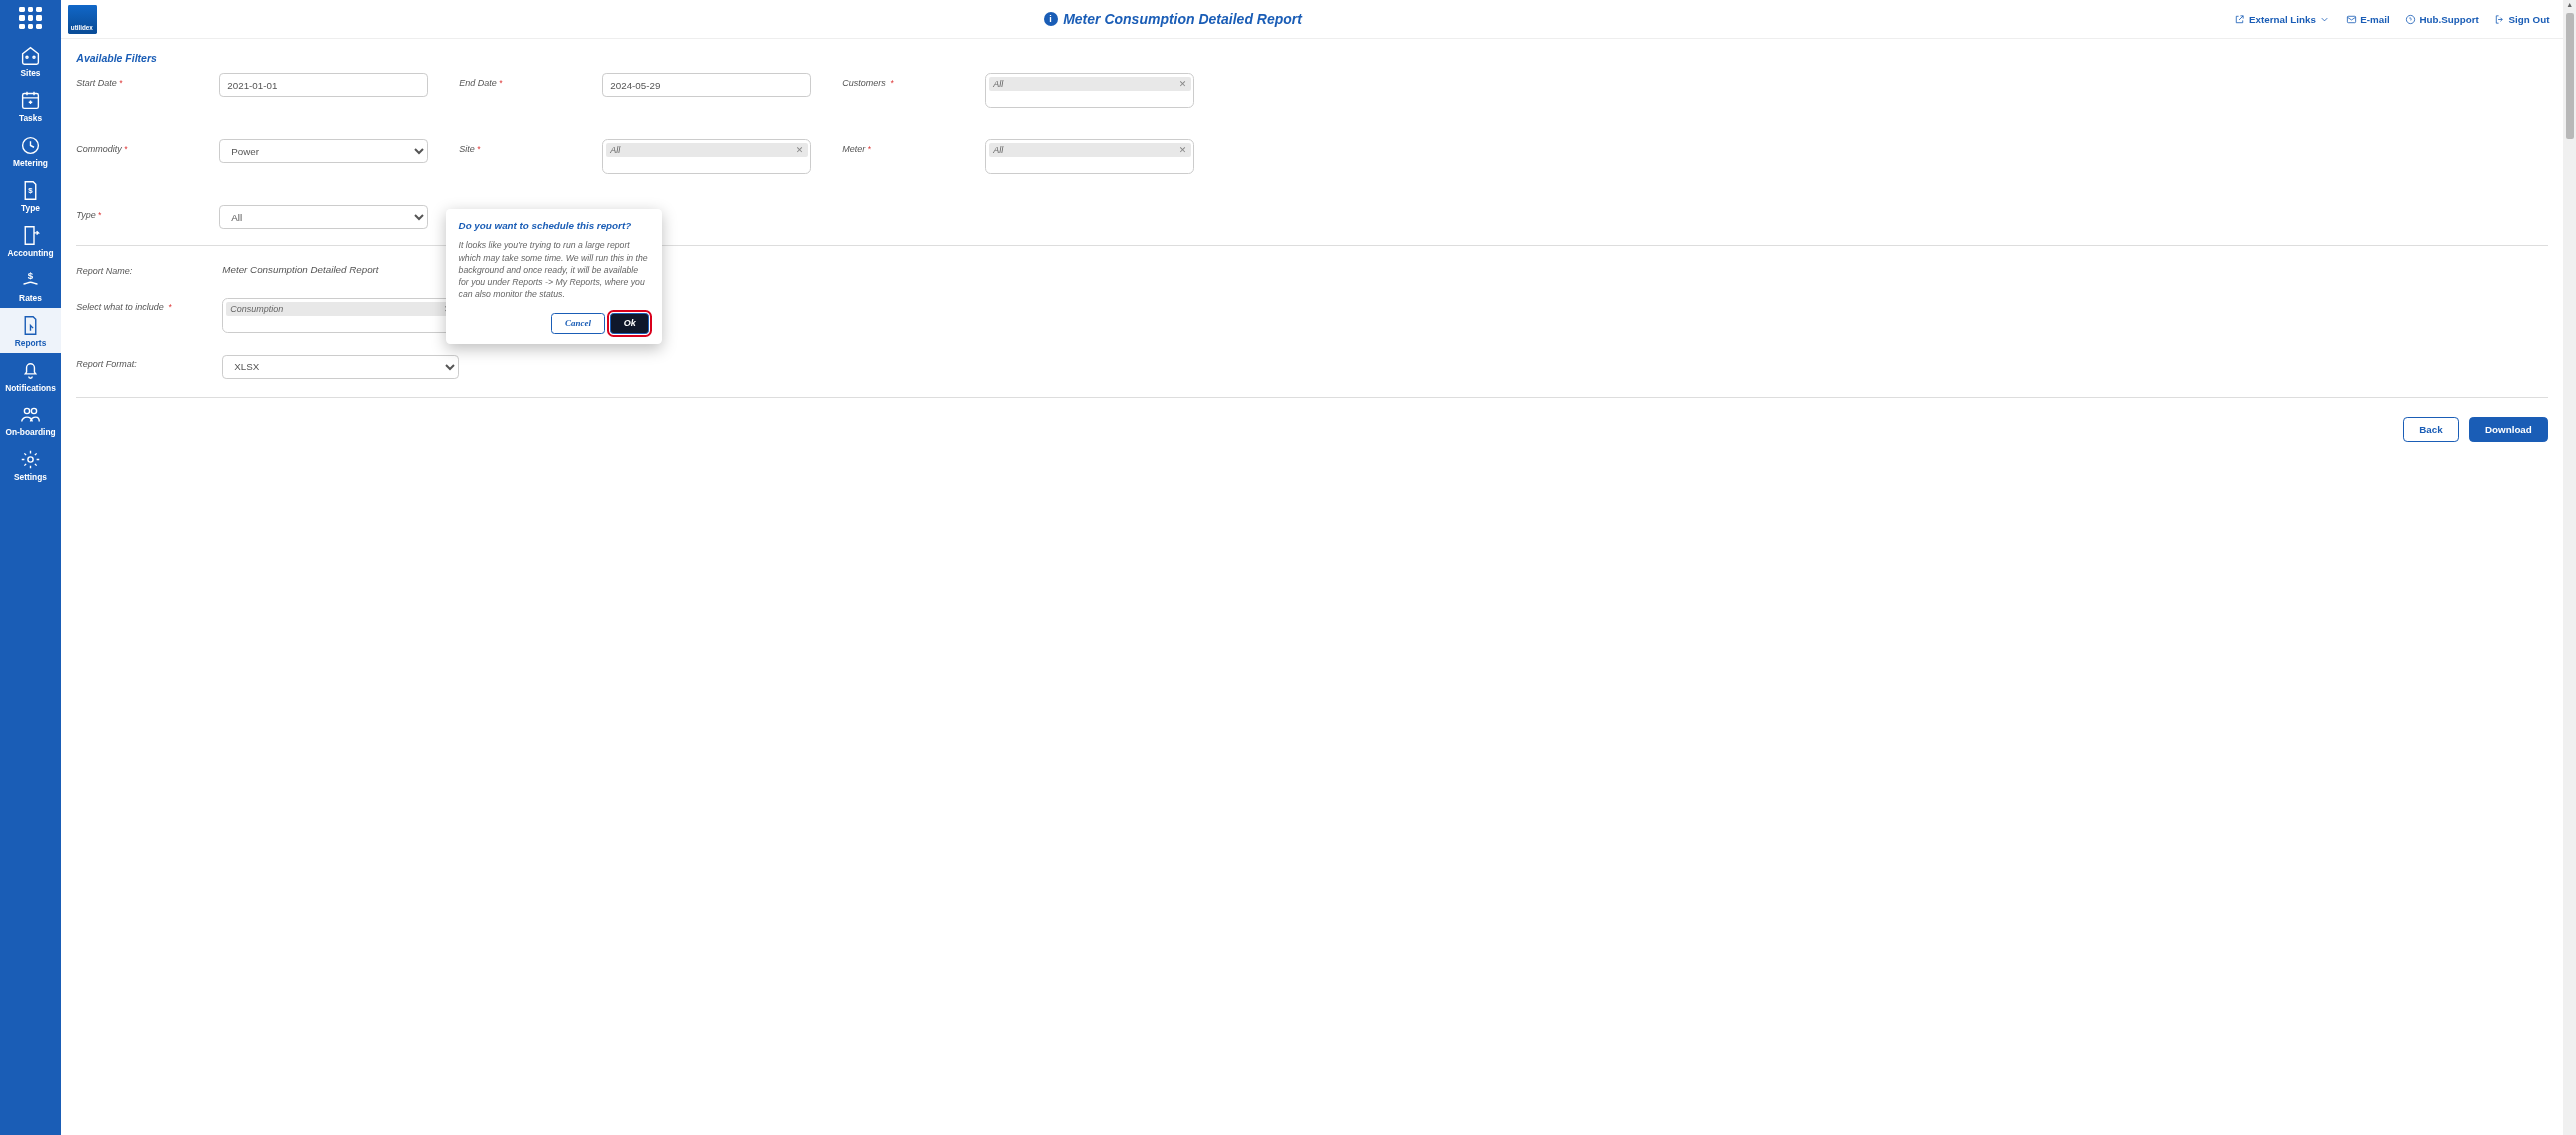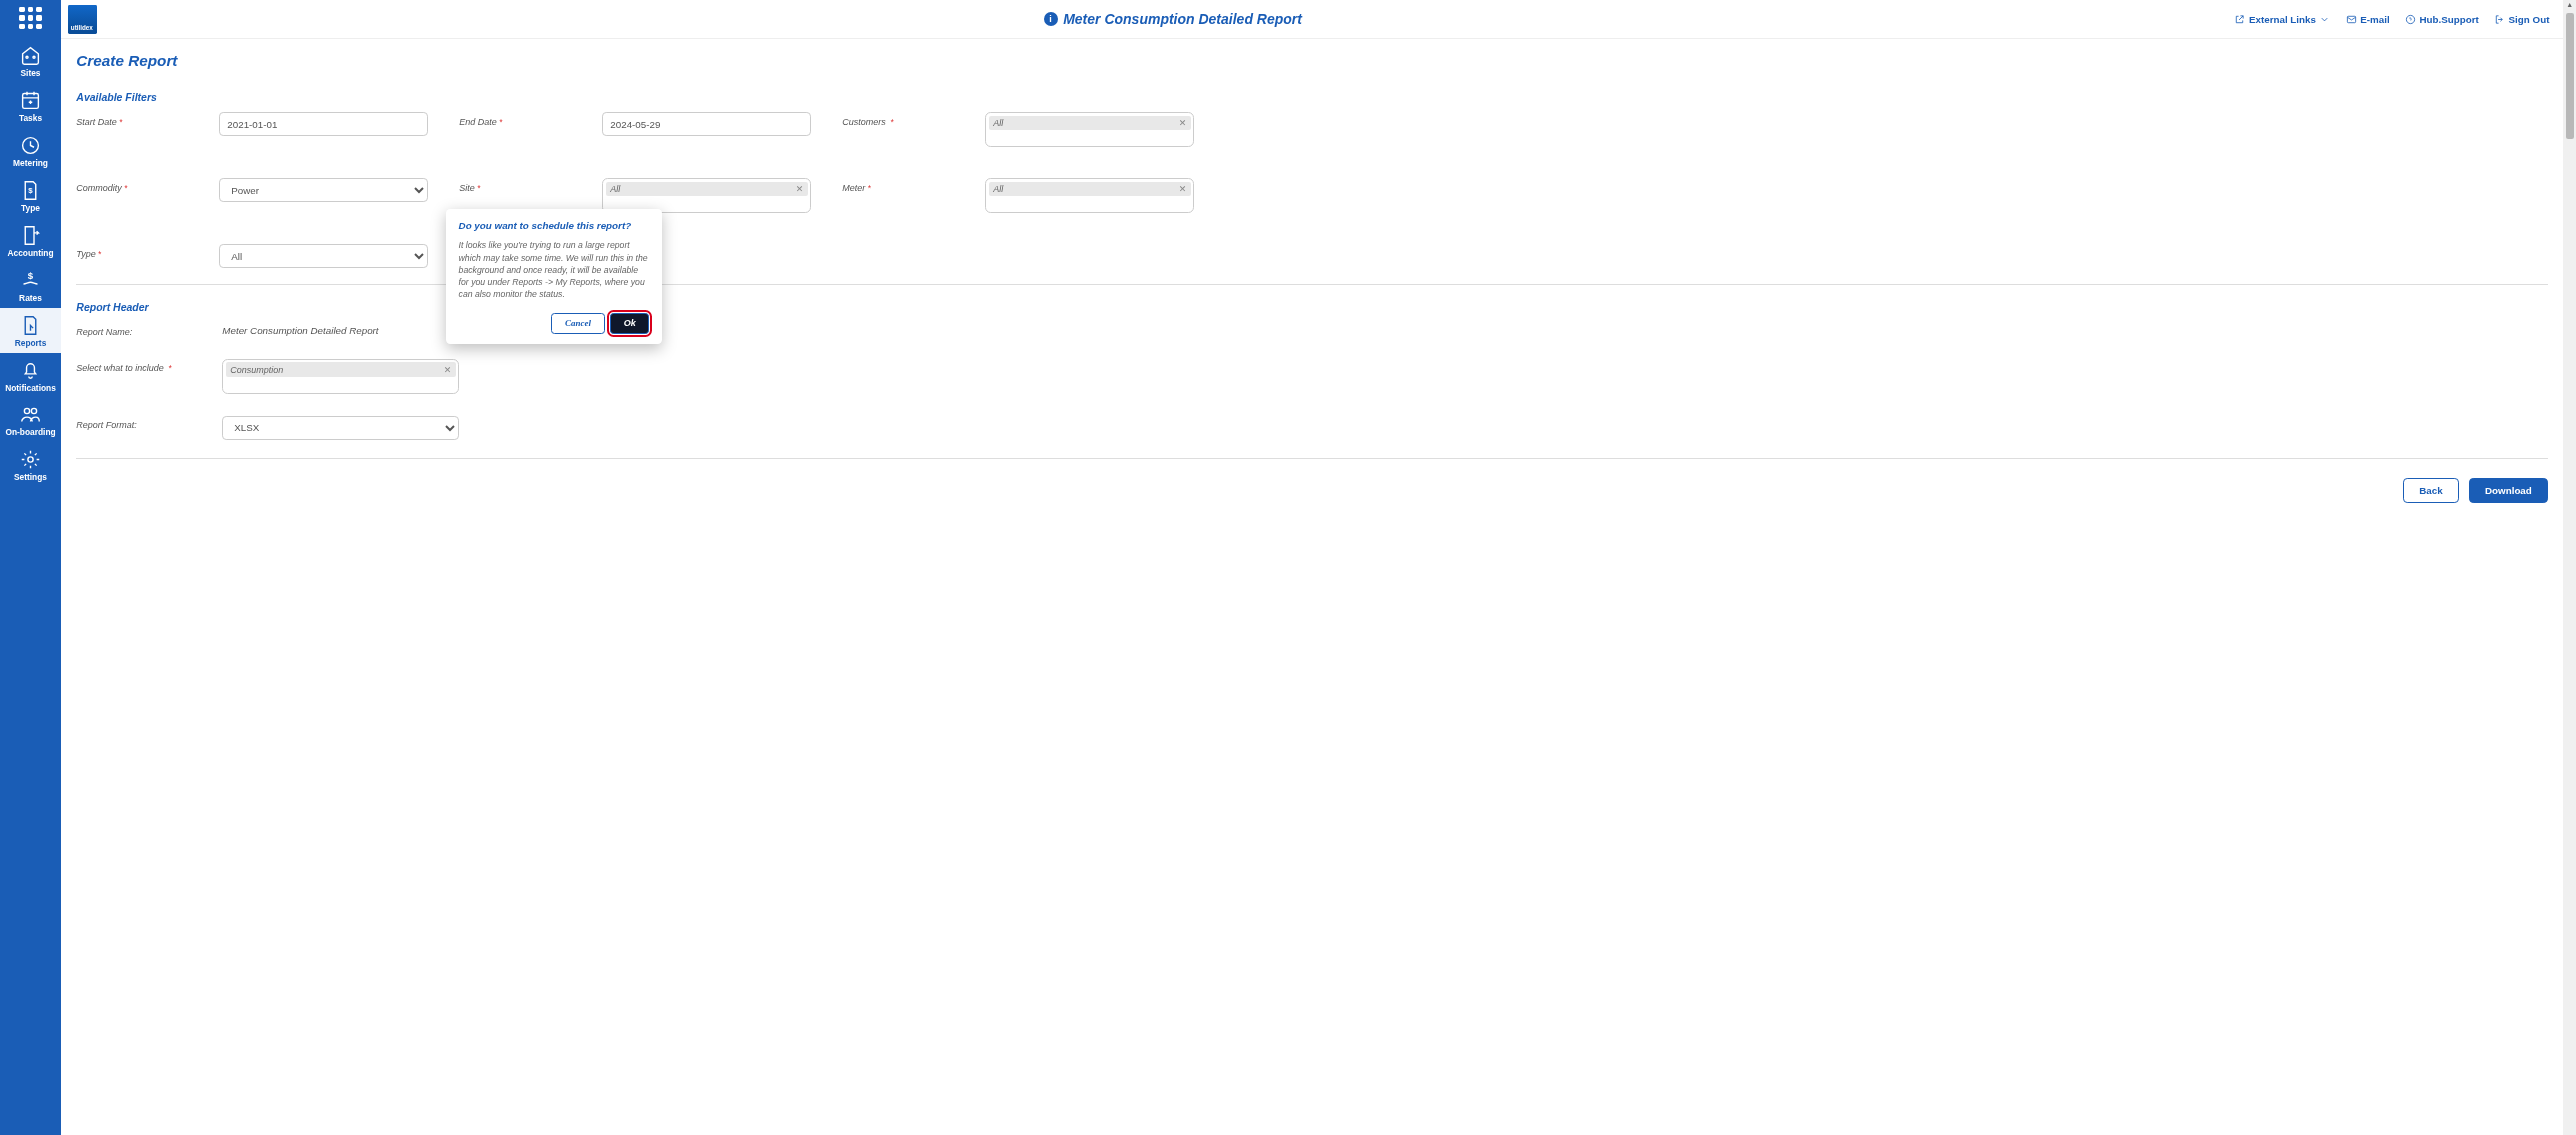--- a/index.html
+++ b/index.html
@@ -343,21 +343,20 @@
       <span class="tl">
         <svg viewBox="0 0 24 24">
             <path d="M10 4H5v16h5M14 8l4 4-4 4M18 12H9"></path>
           </svg>
         <span>Sign Out</span>
       </span>
     </div>
   </div>
 
   <div class="content">
-    <h2 class="panel-title">Create Report</h2>
 
     <div class="section-heading">Available Filters</div>
 
     <div class="filters-grid">
 
       <div class="flabel"><span>Start Date</span><span class="req">*</span></div>
       <input class="finput" value="2021-01-01" style="">
       <div class="flabel"><span>End Date</span><span class="req">*</span></div>
       <input class="finput" value="2024-05-29" style="">
       <div class="flabel"><span>Customers</span><span class="req">&nbsp;*</span></div>
@@ -392,21 +391,20 @@
         <option>All</option>
       </select>
       <div></div>
         <div></div>
         <div></div>
         <div></div>
     </div>
 
     <div class="divider"></div>
 
-    <div class="section-heading">Report Header</div>
 
     <div class="header-grid">
       <div class="flabel">Report Name:</div>
       <div class="static-val">Meter Consumption Detailed Report</div>
 
       <div class="flabel"><span>Select what to include</span><span class="req">&nbsp;*</span></div>
       <div class="chipbox">
         <span class="chip">
           <span>Consumption</span>
           <span class="x">✕</span>

